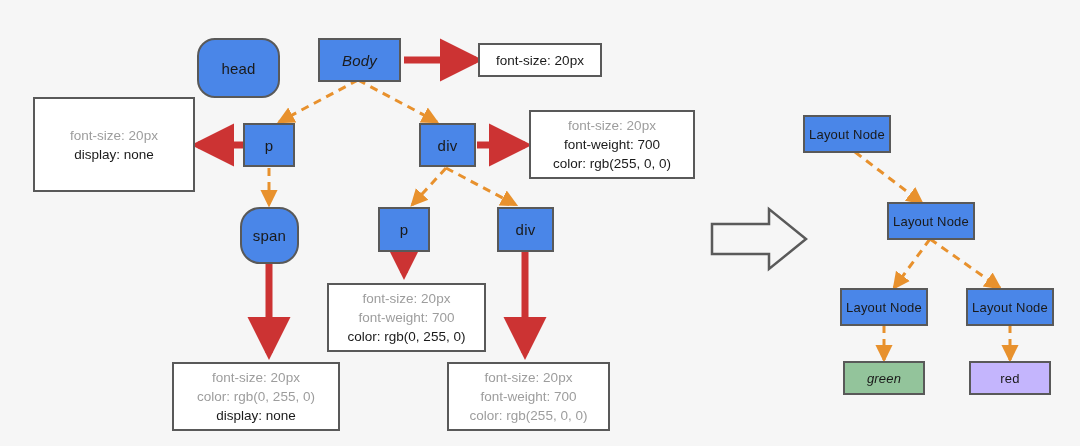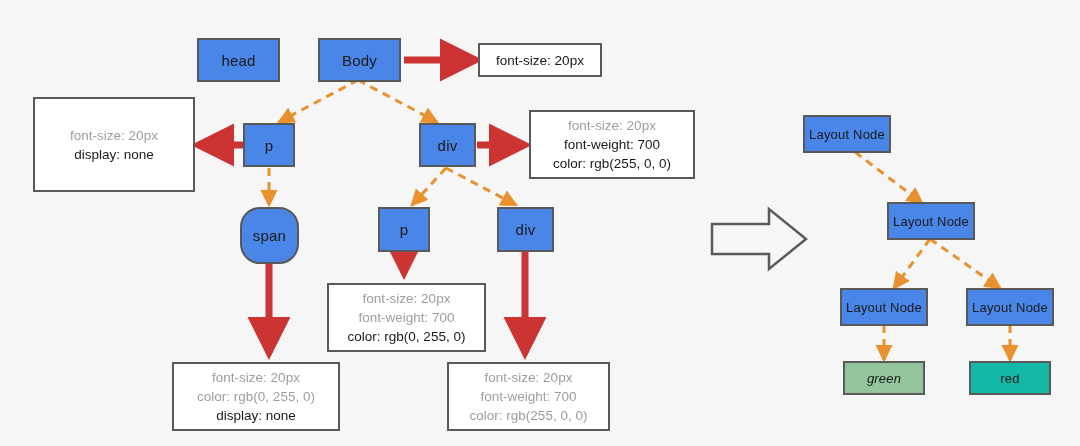--- a/index.html
+++ b/index.html
@@ -35,21 +35,21 @@
     align-items: center;
     justify-content: center;
     font-size: 15px;
     color: #1a1a1a;
     letter-spacing: .2px;
   }
   .node.green {
     background: #93c49b;
   }
   .node.red {
-    background: #14b8a6;
+    background: #c4b5fd;
   }
   .stylebox {
     position: absolute;
     background: #ffffff;
     border: 2px solid #595959;
     box-sizing: border-box;
     display: flex;
     flex-direction: column;
     justify-content: center;
     padding: 6px 12px;
@@ -103,25 +103,25 @@
       <line x1="855" y1="152" x2="922" y2="203"></line>
       <line x1="930" y1="239" x2="894" y2="288"></line>
       <line x1="930" y1="239" x2="1000" y2="288"></line>
       <line x1="884" y1="325" x2="884" y2="360"></line>
       <line x1="1010" y1="325" x2="1010" y2="360"></line>
     </g>
 
     <path class="bigarrow" d="M712,224 L769,224 L769,209 L806,239 L769,269 L769,254 L712,254 Z" fill="#f6f6f6" stroke="#5a5a5a" stroke-width="2.5" stroke-linejoin="miter"></path>
   </svg>
 
-  <div class="node" style="left:197px; top:38px; width:83px; height:44px;">
+  <div class="node" style="left:197px; top:38px; width:83px; height:60px;border-radius:18px;">
     <span>head</span>
   </div>
 
-  <div class="node" style="left:318px; top:38px; width:83px; height:44px;">
+  <div class="node" style="left:318px; top:38px; width:83px; height:44px;font-style:italic;">
     <span>Body</span>
   </div>
 
   <div class="node" style="left:243px; top:123px; width:52px; height:44px;">
     <span>p</span>
   </div>
 
   <div class="node" style="left:419px; top:123px; width:57px; height:44px;">
     <span>div</span>
   </div>

